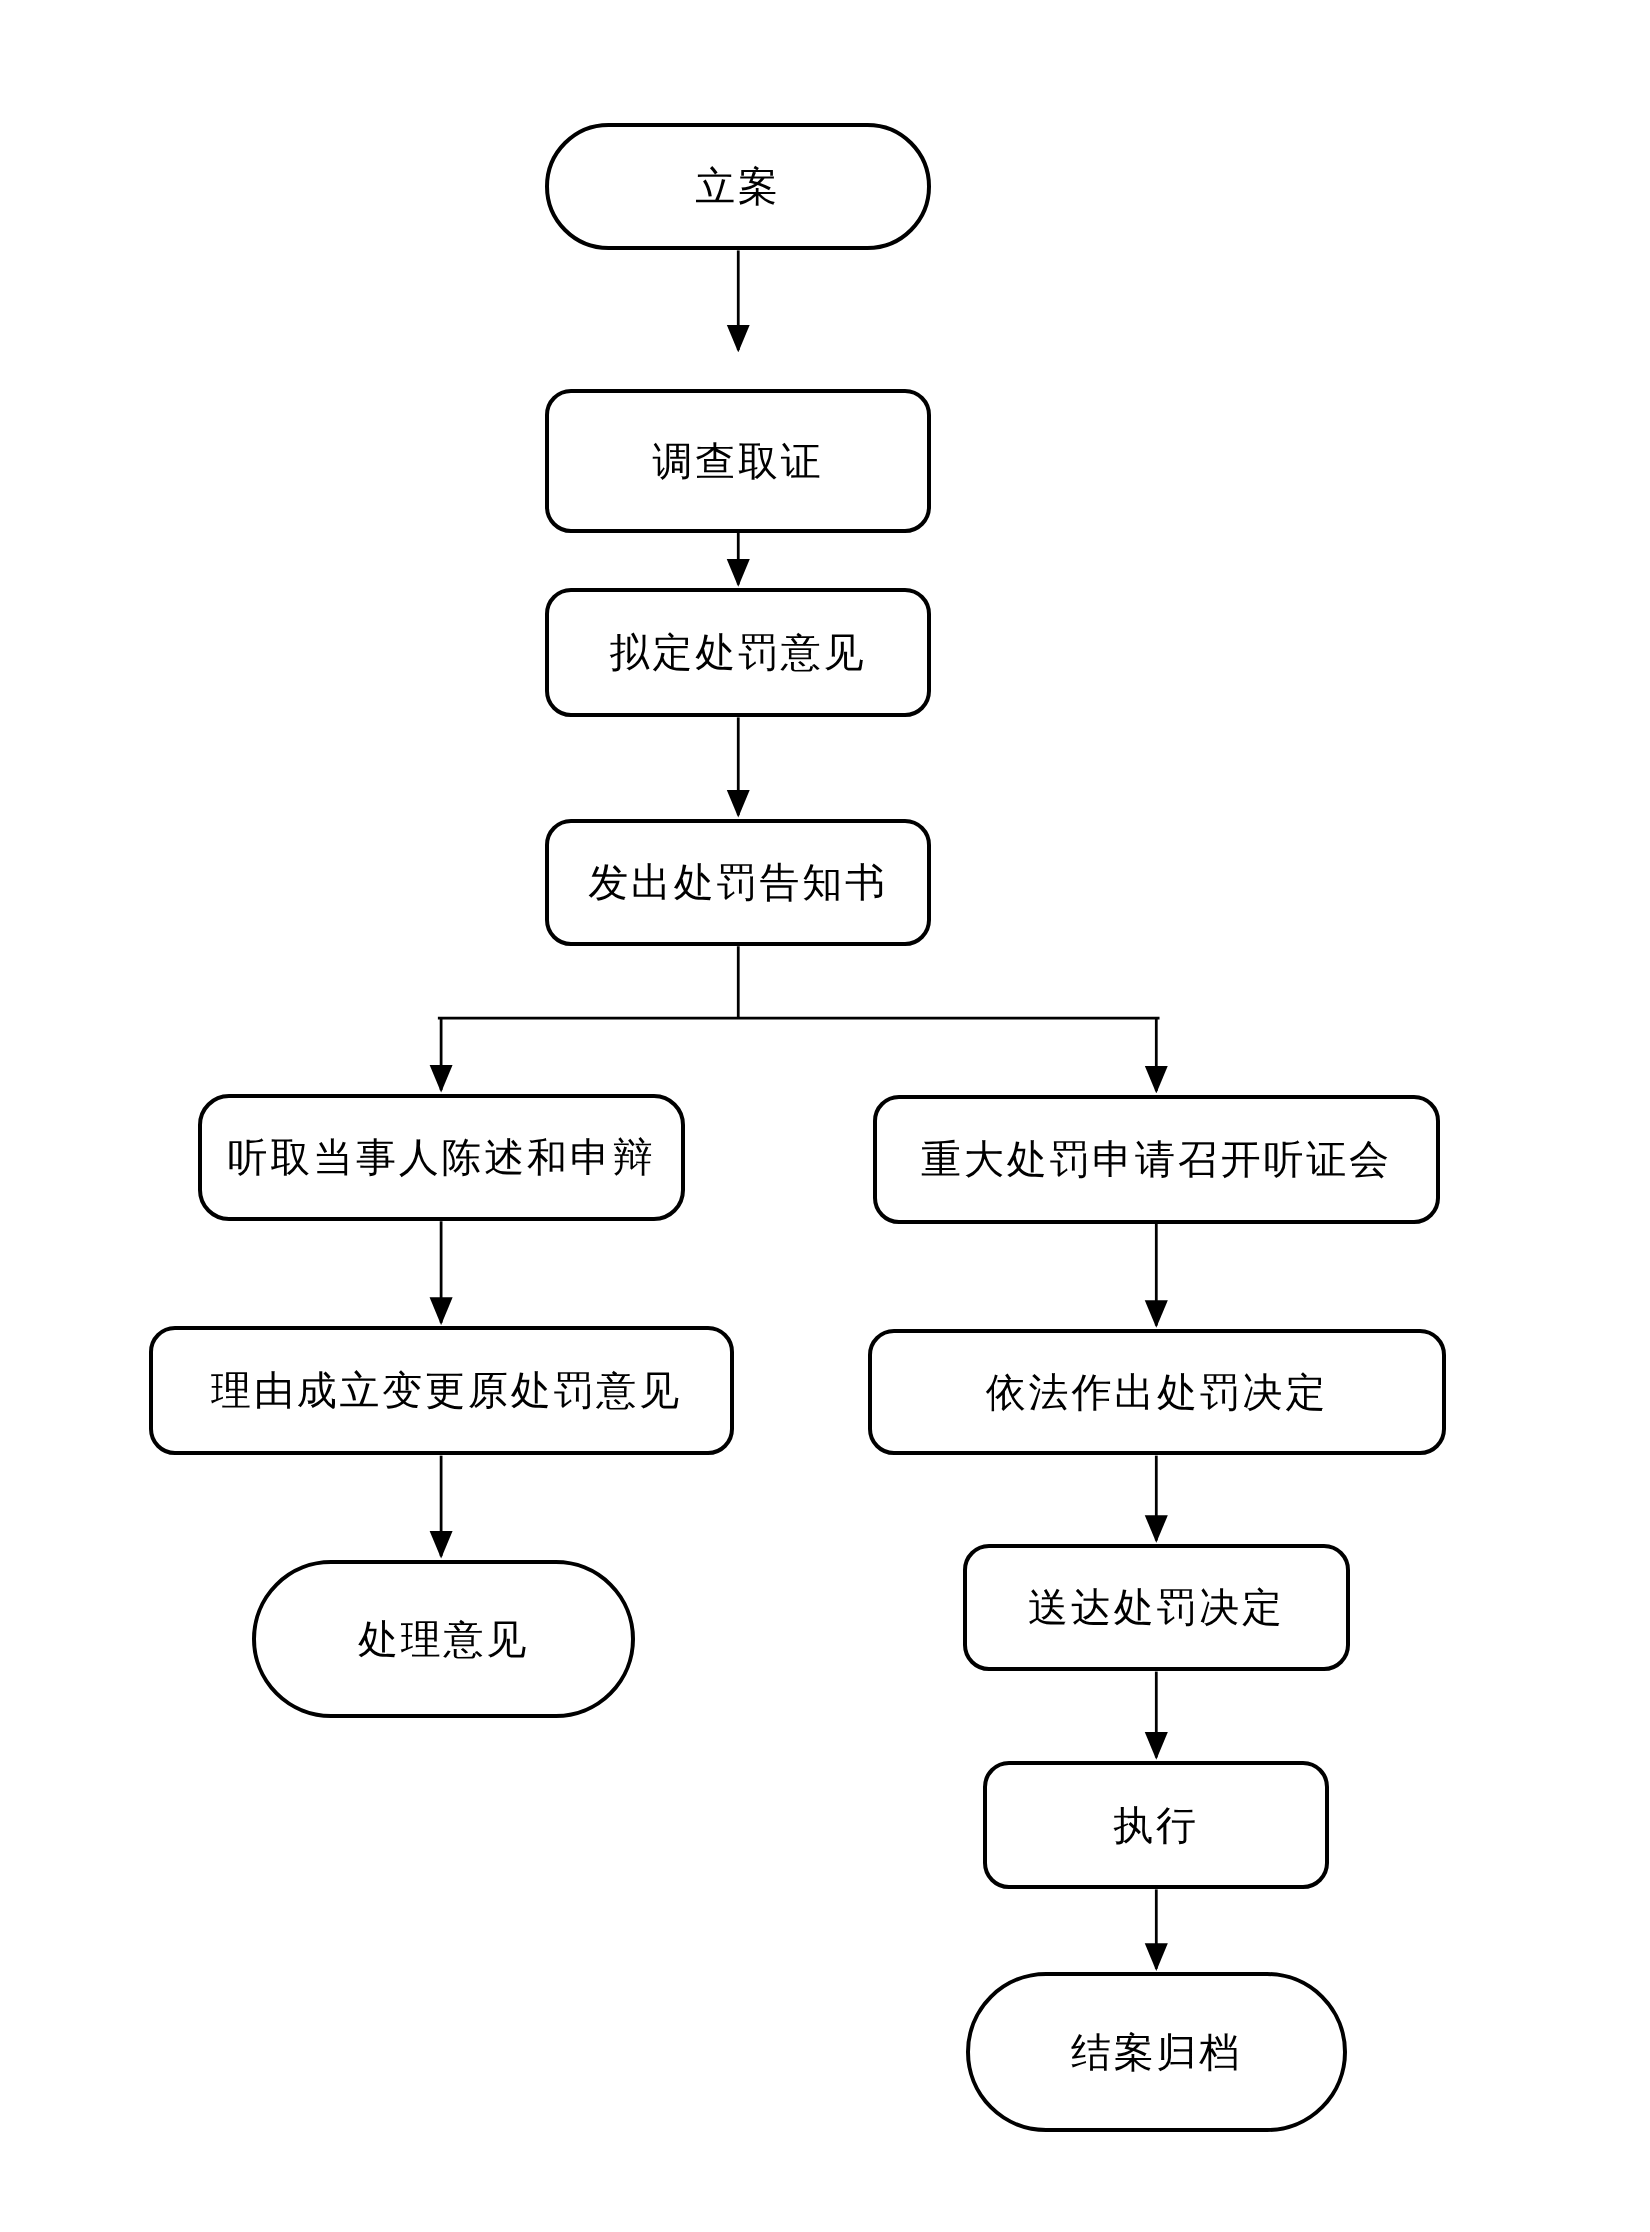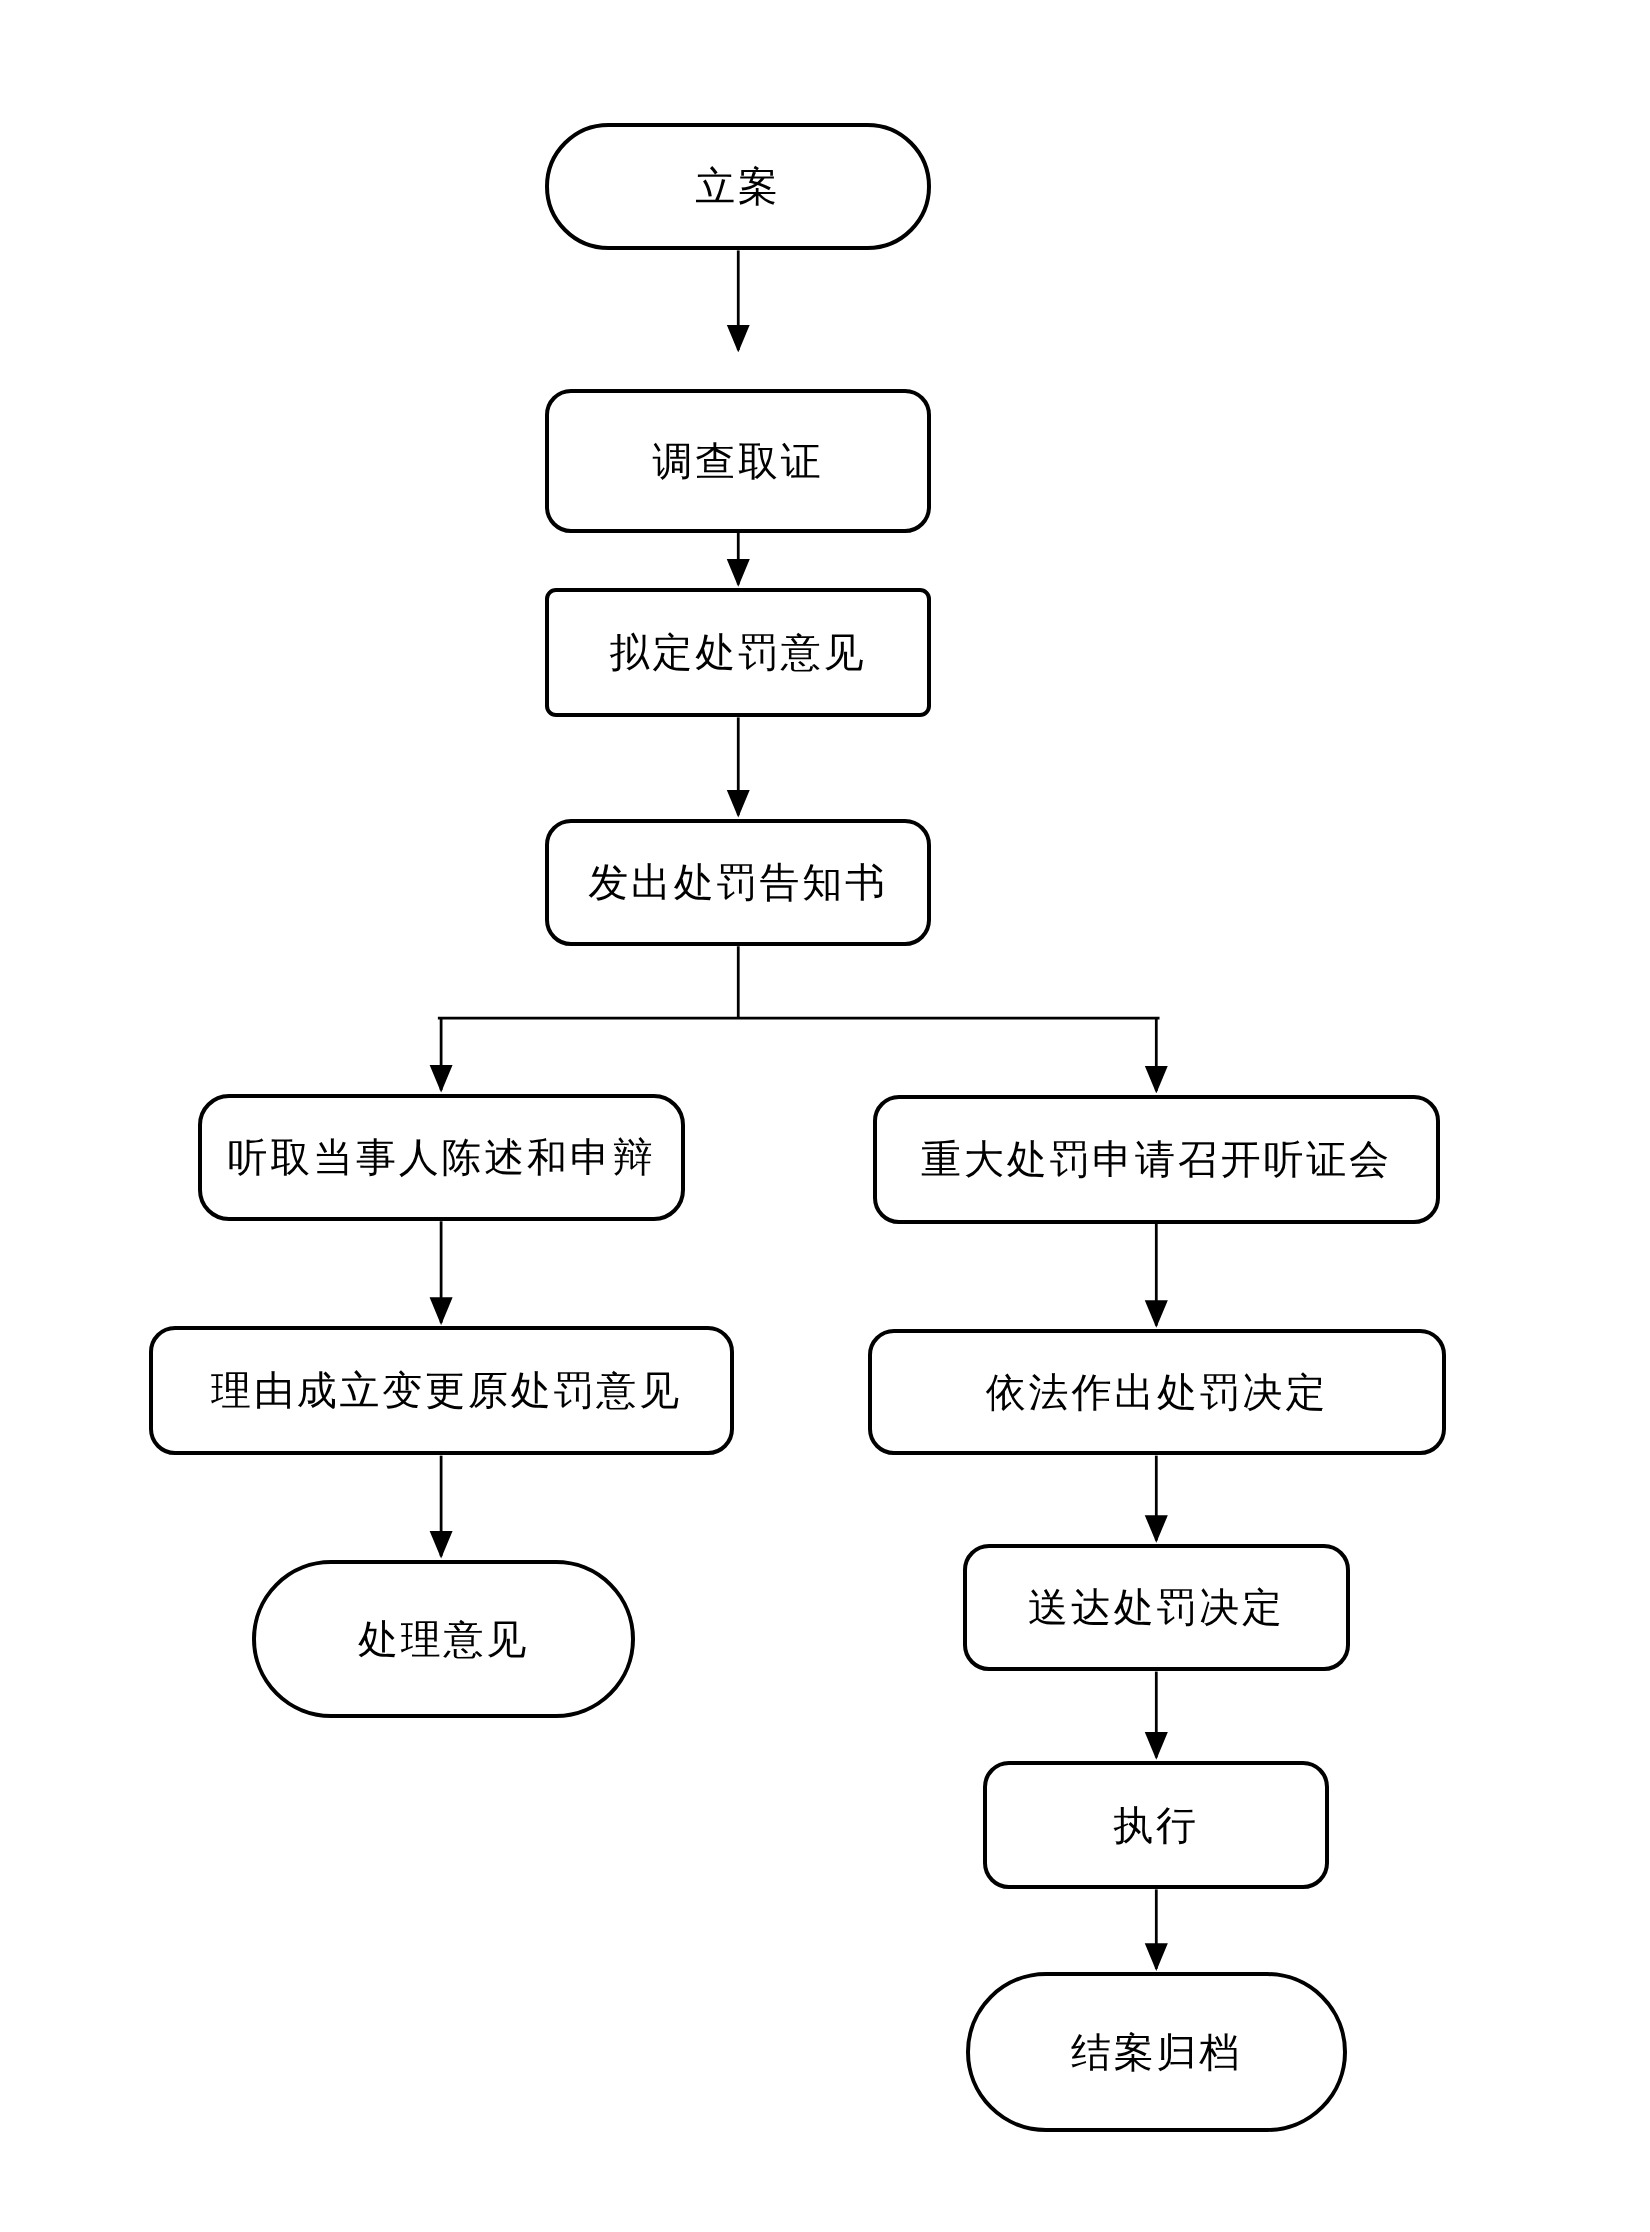--- a/index.html
+++ b/index.html
@@ -34,21 +34,21 @@
     font-size: 40px;
     letter-spacing: 2.8px;
     text-align: center;
     white-space: nowrap;
   }
   .process { border-radius: 26px; }
   .stadium { border-radius: 922px; text-align: center; }
 
   .n1  { left: 545px;  top: 123px;  width: 386px; height: 127px; }
   .n2  { left: 545px;  top: 353px;  width: 386px; height: 144px; margin-top: 36px; }
-  .n3  { left: 545px;  top: 588px;  width: 386px; height: 129px; border-radius: 11px; }
+  .n3  { left: 545px;  top: 588px;  width: 386px; height: 129px; }
   .n4  { left: 545px;  top: 819px;  width: 386px; height: 127px; }
   .n5  { left: 198px;  top: 1094px; width: 487px; height: 127px; border-radius: 31px; }
   .n6  { left: 149px;  top: 1326px; width: 585px; height: 129px; padding-left: 10px; }
   .n7  { left: 252px;  top: 1560px; width: 383px; height: 158px; }
   .n8  { left: 873px;  top: 1095px; width: 567px; height: 129px; }
   .n9  { left: 868px;  top: 1329px; width: 578px; height: 126px; }
   .n10 { left: 963px; top: 1544px; width: 387px; height: 127px; }
   .n11 { left: 983px; top: 1761px; width: 346px; height: 128px; }
   .n12 { left: 966px; top: 1972px; width: 381px; height: 160px; }
 </style>

